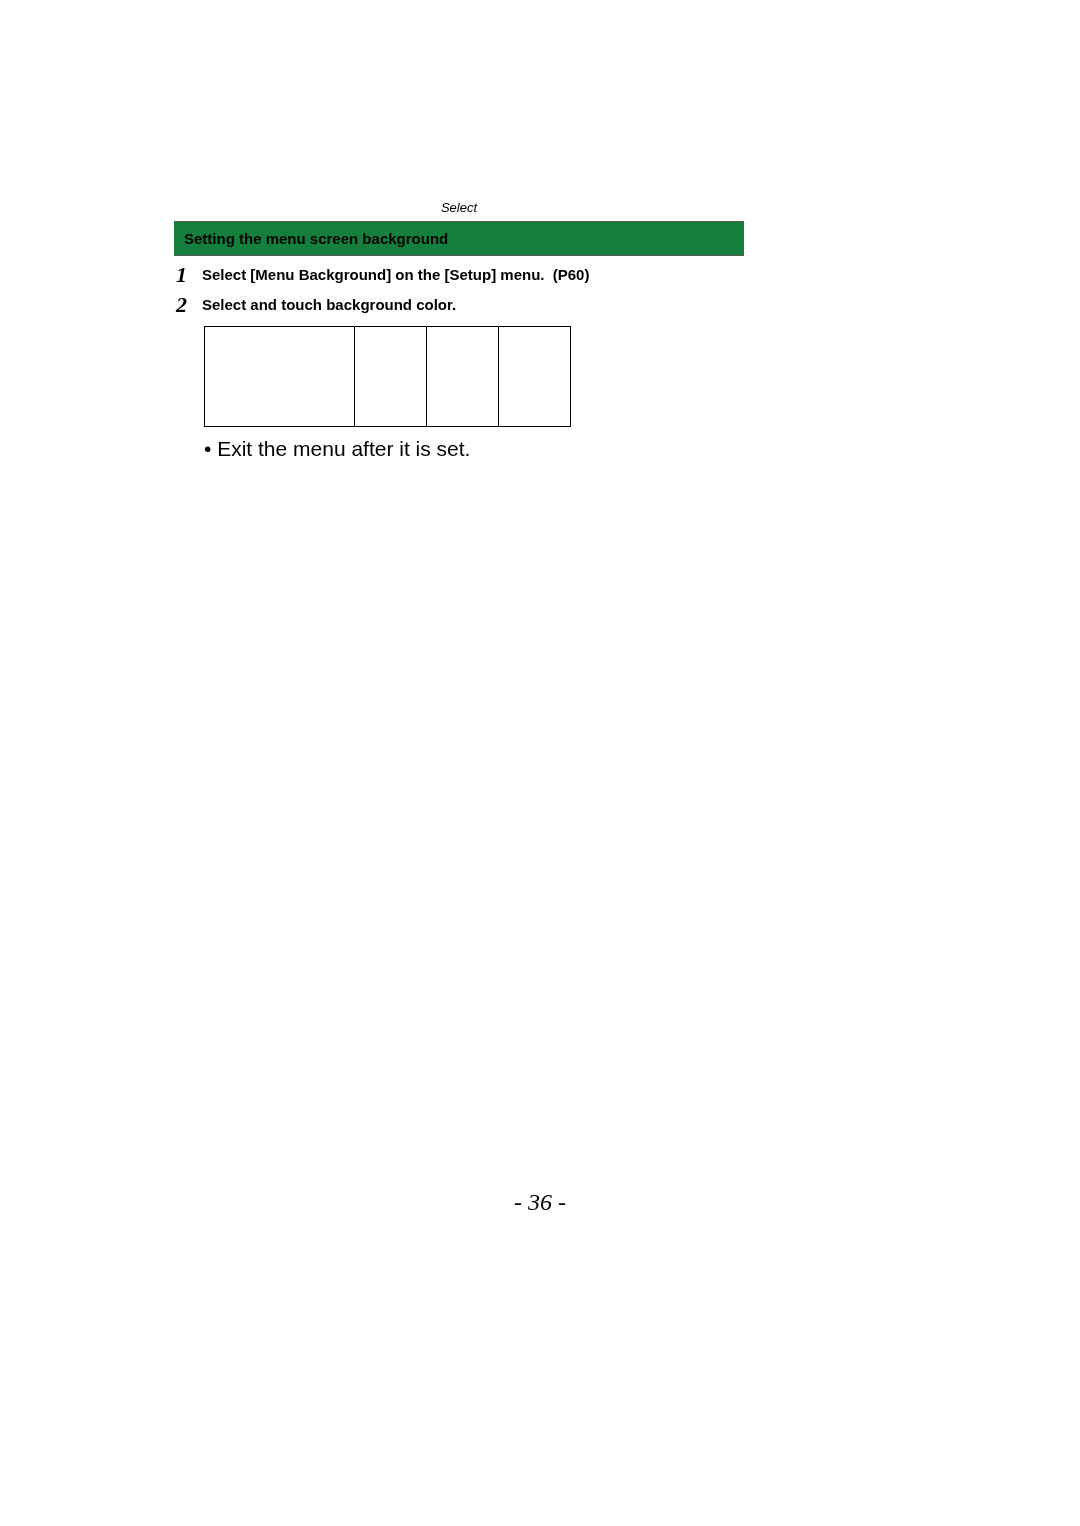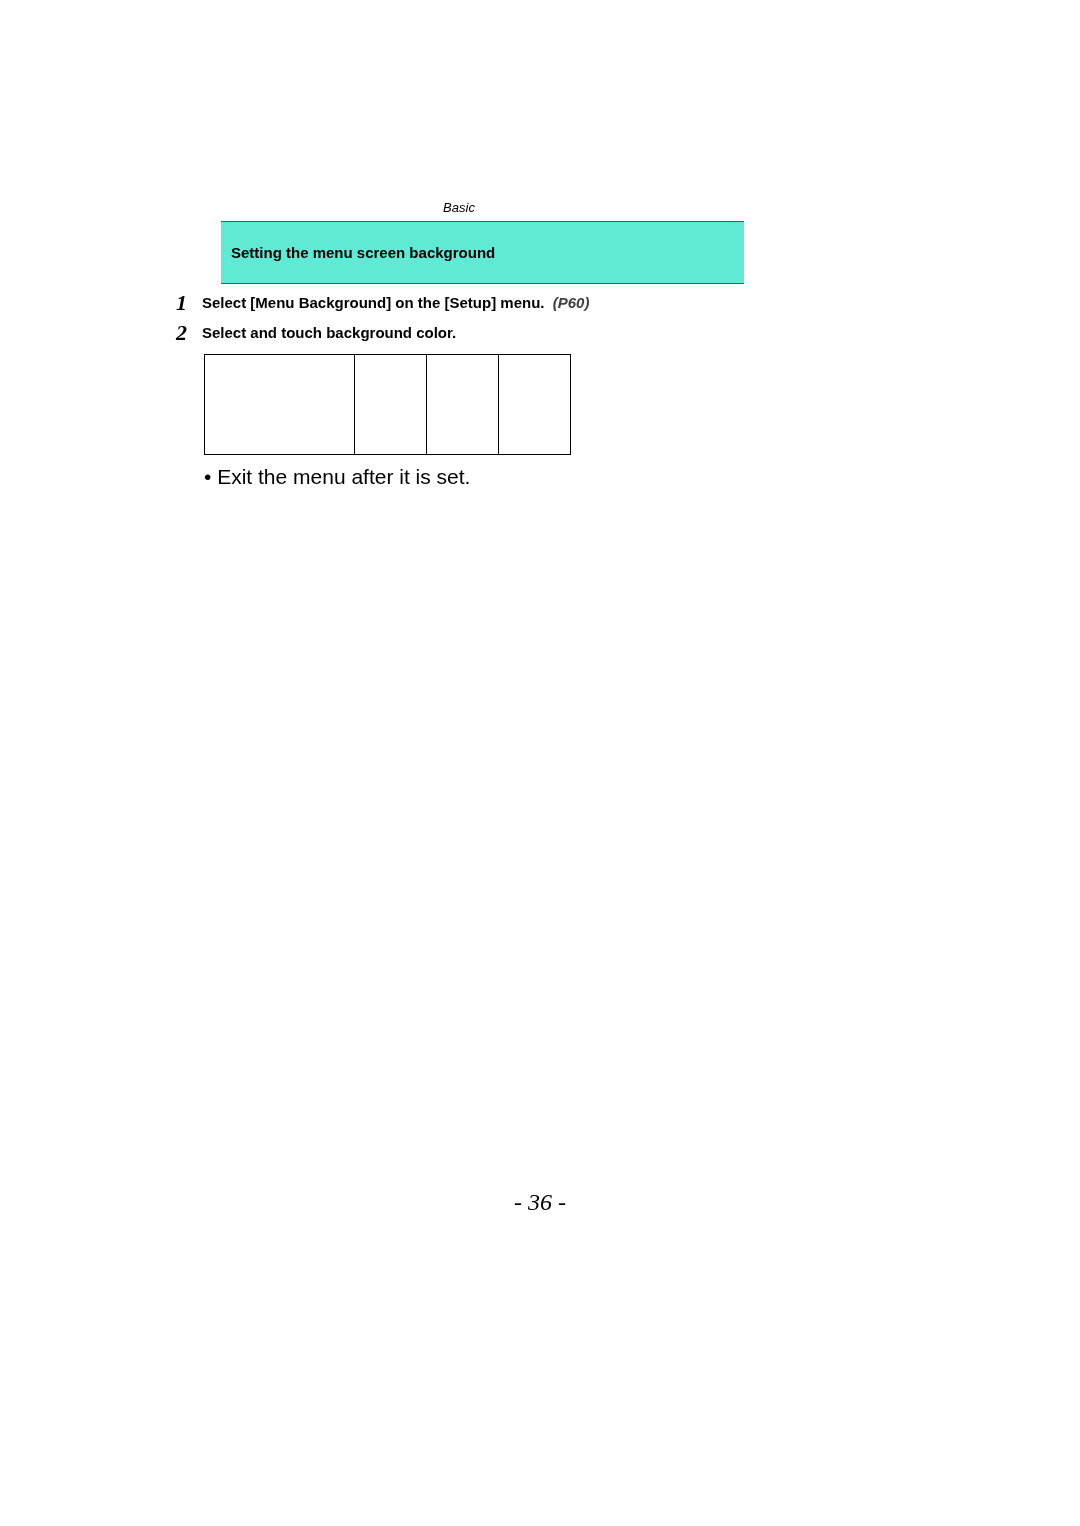--- a/index.html
+++ b/index.html
@@ -20,27 +20,26 @@
       top: 200px;
       width: 570px;
     }
     .header-basic {
       text-align: center;
       font-style: italic;
       font-size: 13px;
       margin-bottom: 6px;
     }
     .section-header {
-      background-color: #5eead4;
+      background-color: #15803d;
       border-top: 1px solid #555;
       border-bottom: 1px solid #555;
-      padding: 22px 10px;
+      padding: 8px 10px;
       font-weight: bold;
       font-size: 15px;
-      margin-left: 47px;
     }
     .step {
       display: flex;
       align-items: flex-start;
       margin-top: 8px;
       padding-left: 2px;
     }
     .step-num {
       font-family: 'Times New Roman', serif;
       font-weight: bold;
@@ -49,25 +48,24 @@
       width: 26px;
       flex-shrink: 0;
       line-height: 1;
     }
     .step-text {
       font-weight: bold;
       font-size: 15px;
       padding-top: 2px;
     }
     .link {
-      color: #404040;
+      color: #000000;
       font-weight: bold;
       font-size: 15px;
       margin-left: 4px;
-      font-style: italic;
     }
     .placeholder-table {
       margin-left: 30px;
       margin-top: 10px;
       border-collapse: collapse;
     }
     .placeholder-table td {
       border: 1px solid #000;
       height: 100px;
     }
@@ -88,21 +86,21 @@
       text-align: center;
       font-family: 'Times New Roman', serif;
       font-style: italic;
       font-size: 24px;
     }
   </style>
 </head>
 <body>
 
 <div class="page">
-  <div class="header-basic">Basic</div>
+  <div class="header-basic">Select</div>
   <div class="section-header">Setting the menu screen background</div>
 
   <div class="step">
     <div class="step-num">1</div>
     <div class="step-text">
       <span>Select [Menu Background] on the [Setup] menu.</span>
       <span class="link">(P60)</span>
     </div>
   </div>
 

